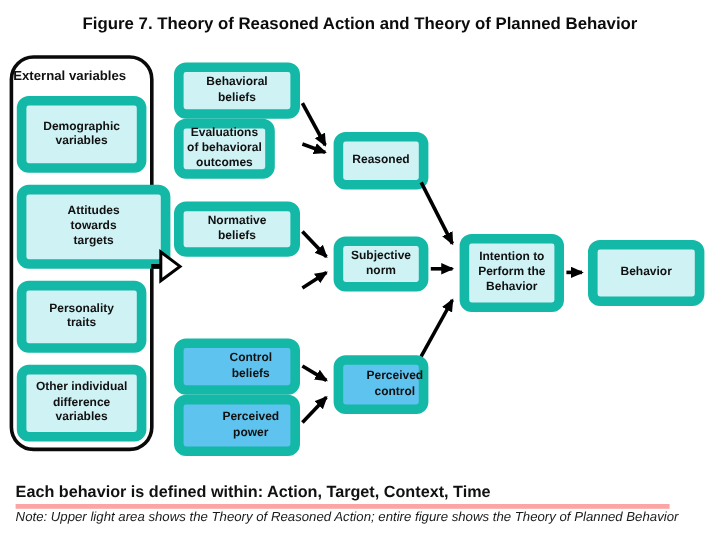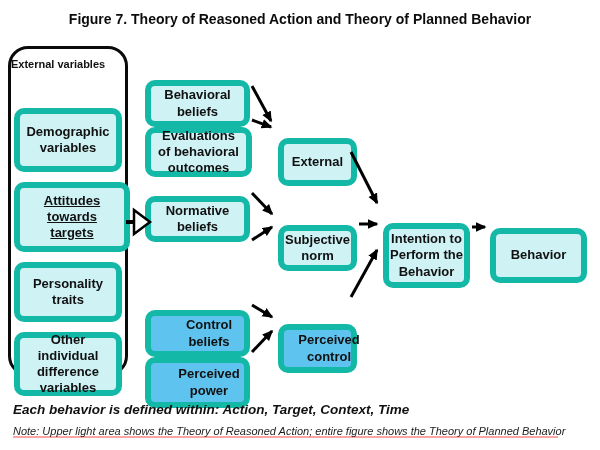--- a/index.html
+++ b/index.html
@@ -6,39 +6,39 @@
   #stage{
     position:relative;width:600px;height:450px;background:#ffffff;overflow:hidden;
     font-family:"Liberation Sans","DejaVu Sans",sans-serif;color:#111;
   }
   #title{
     position:absolute;top:11px;left:0;width:600px;text-align:center;
     font-size:14px;font-weight:bold;white-space:pre-line;color:#0c0c0c;
   }
   .node{
     position:absolute;display:flex;align-items:center;justify-content:center;
-    text-align:center;border:6px solid #14b8a6;border-radius:10px;
-    font-size:13px;font-weight:bold;line-height:1.25;box-sizing:border-box;margin-top:28px;
+    text-align:center;border:8px solid #14b8a6;border-radius:10px;
+    font-size:10px;font-weight:bold;line-height:1.25;box-sizing:border-box;
   }
   .node span{white-space:pre-line;}
   .light{background:#CFF2F5;}
   .dark{background:#5FC3EF;padding-left:23px;}
   #external-group{
     position:absolute;left:8px;top:46px;width:120px;height:330px;
     border:3px solid #0a0a0a;border-radius:20px;background:#ffffff;box-sizing:border-box;
   }
   #external-label{
     position:absolute;top:9px;left:0;width:100%;text-align:left;
     font-size:11px;font-weight:bold;
   }
   svg.overlay{position:absolute;left:0;top:0;pointer-events:none;}
   #footer-heading{
     position:absolute;left:13px;top:402px;width:545px;
-    font-size:13.5px;font-weight:bold;border-bottom:2px solid #fca5a5;
-    padding-bottom:19px;white-space:nowrap;font-style:italic;
+    font-size:13.5px;font-weight:bold;border-bottom:4px solid #fca5a5;
+    padding-bottom:3px;white-space:nowrap;
   }
   #footer-note{
     position:absolute;left:13px;top:425px;width:580px;
     font-size:11px;font-style:italic;color:#1a1a1a;white-space:nowrap;
   }
 </style>
 </head>
 <body>
 
 <div id="stage">
@@ -46,59 +46,59 @@
   <div id="title">Figure 7.  Theory of Reasoned Action and Theory of Planned Behavior</div>
 
   <div id="external-group">
     <div id="external-label">External variables</div>
   </div>
 
   <div class="node light" style="left:14px;top:80px;width:108px;height:64px;">
     <span>Demographic
 variables</span>
   </div>
-  <div class="node light" style="left:14px;top:154px;width:116px;height:70px;text-decoration:underline;">
+  <div class="node light" style="left:14px;top:154px;width:128px;height:70px;">
     <span>Attitudes
 towards
 targets</span>
   </div>
   <div class="node light" style="left:14px;top:234px;width:108px;height:60px;">
     <span>Personality
 traits</span>
   </div>
   <div class="node light" style="left:14px;top:304px;width:108px;height:64px;">
     <span>Other individual
 difference
 variables</span>
   </div>
 
   <div class="node light" style="left:145px;top:52px;width:105px;height:47px;">
     <span>Behavioral
 beliefs</span>
   </div>
-  <div class="node light" style="left:145px;top:99px;width:107px;height:50px;">
+  <div class="node light" style="left:145px;top:99px;width:84px;height:50px;">
     <span>Evaluations
 of behavioral
 outcomes</span>
   </div>
   <div class="node light" style="left:145px;top:168px;width:105px;height:46px;">
     <span>Normative
 beliefs</span>
   </div>
   <div class="node dark" style="left:145px;top:282px;width:105px;height:47px;">
     <span>Control
 beliefs</span>
   </div>
   <div class="node dark" style="left:145px;top:329px;width:105px;height:51px;">
     <span>Perceived
 power</span>
   </div>
 
   <div class="node light" style="left:278px;top:110px;width:79px;height:48px;">
-    <span>External</span>
+    <span>Reasoned</span>
   </div>
   <div class="node light" style="left:278px;top:197px;width:79px;height:46px;">
     <span>Subjective
 norm</span>
   </div>
   <div class="node dark" style="left:278px;top:296px;width:79px;height:49px;">
     <span>Perceived
 control</span>
   </div>
 

